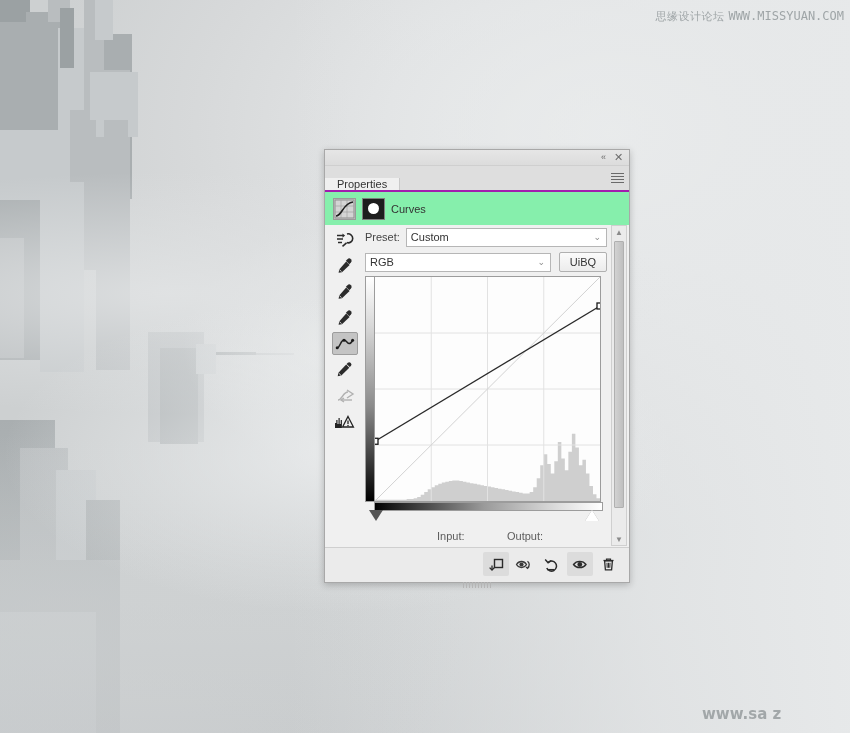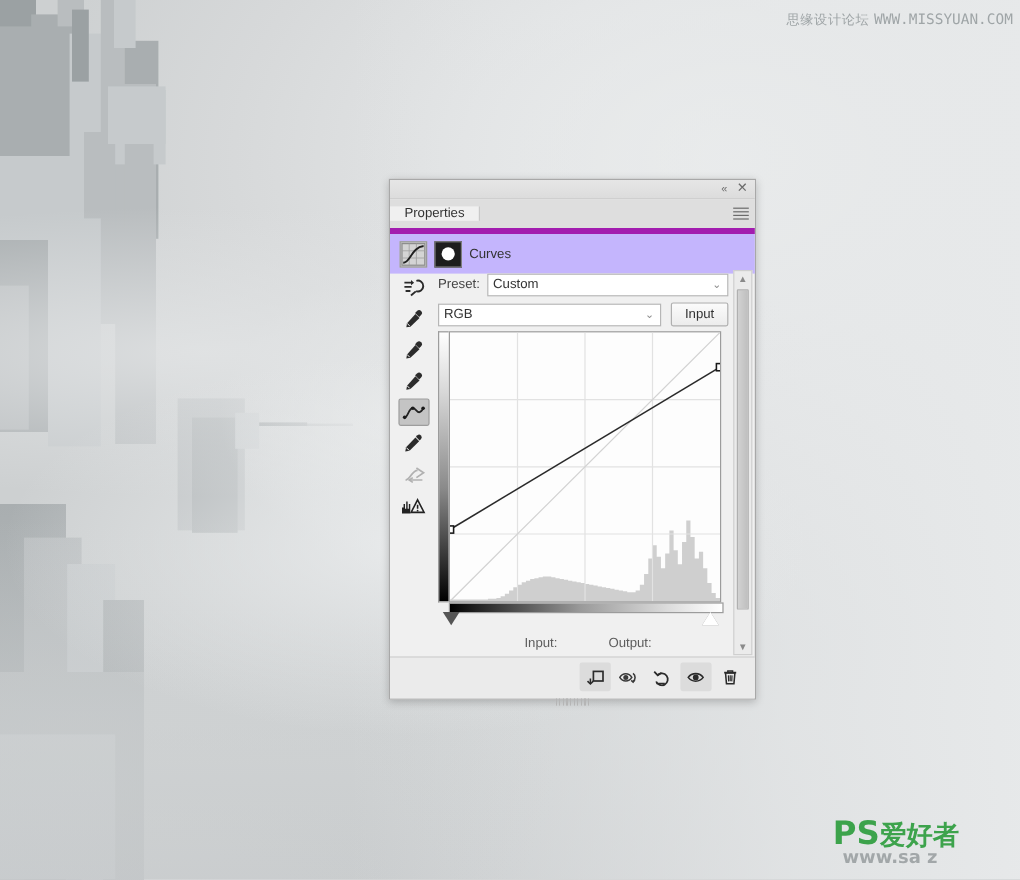--- a/index.html
+++ b/index.html
@@ -78,34 +78,34 @@
   .titlebar{
     height:15px;background:linear-gradient(to bottom,#e6e6e6,#dcdcdc);
     border-bottom:1px solid #cfcfcf;position:relative;
   }
   .tb-btn{position:absolute;top:1px;width:13px;height:13px;cursor:pointer;
     color:#6c6c6c;font-size:10px;line-height:13px;text-align:center;}
   .tb-collapse{right:20px;letter-spacing:-2px;font-size:9px;}
   .tb-close{right:4px;font-size:11px;}
 
   .tabrow{
-    height:24px;background:#dedede;border-bottom:5px solid #a21caf;
-    position:relative;display:flex;align-items:center;
+    height:24px;background:#dedede;border-bottom:2px solid #a21caf;
+    position:relative;display:flex;align-items:flex-end;
   }
   .tab{
     padding:0 12px;display:flex;align-items:center;font-size:11px;color:#333;
     background:#f0f0f0;border-right:1px solid #c9c9c9;cursor:pointer;
   }
   .menu-btn{
     position:absolute;right:5px;top:5px;width:13px;height:13px;cursor:pointer;
     display:flex;flex-direction:column;justify-content:center;gap:2px;
   }
   .menu-btn i{display:block;height:1px;background:#6a6a6a;}
 
-  .adjhdr{height:33px;display:flex;align-items:center;padding-left:8px;gap:6px;background:#c4b5fd;}
+  .adjhdr{height:33px;display:flex;align-items:center;padding-left:8px;gap:6px;background:#86efac;}
   .th-curve{
     width:21px;height:20px;background:#c9c9c9;border:1px solid #9a9a9a;
     position:relative;overflow:hidden;
   }
   .th-curve svg{position:absolute;left:0;top:0;}
   .th-mask{
     width:21px;height:20px;background:#1d1d1d;border:1px solid #7d7d7d;
     display:flex;align-items:center;justify-content:center;
   }
   .th-mask .dot{width:11px;height:11px;border-radius:50%;background:#fff;}
@@ -248,23 +248,20 @@
   <div class="haze-mid"></div>
   <div class="haze-rt"></div>
   <div class="fog"></div>
 </div>
 
 <div class="wm-top">
   <span>思缘设计论坛</span>
   <span class="en">WWW.MISSYUAN.COM</span>
 </div>
 <div class="wm-bot">
-  <div class="wm-green">
-    <span>PS</span><span class="cn">爱好者</span>
-  </div>
   <div class="wm-grey">www.sa z</div>
 </div>
 
 <div id="panel">
 
   <div class="titlebar">
     <div class="tb-btn tb-collapse">«</div>
     <div class="tb-btn tb-close">✕</div>
   </div>
 
@@ -379,21 +376,21 @@
           <span class="chev">⌄</span>
         </div>
       </div>
 
       <div class="row-ch">
         <div class="ddl ch">
           <span>RGB</span>
           <span class="chev">⌄</span>
         </div>
         <div class="autobtn">
-          <span>Input</span>
+          <span>UiBQ</span>
         </div>
       </div>
 
       <div class="graphwrap">
         <div class="vgrad"></div>
 
         <div class="graph">
           <svg id="curve-svg" width="225" height="224" viewBox="0 0 225 224">
             <g id="histogram-group">
                 <path d="M0,224 L0.00,222.63 L3.52,222.63 L3.52,222.63 L7.03,222.63 L7.03,222.63 L10.55,222.63 L10.55,222.63 L14.06,222.63 L14.06,222.63 L17.58,222.63 L17.58,222.63 L21.09,222.63 L21.09,222.63 L24.61,222.63 L24.61,222.63 L28.13,222.63 L28.13,222.63 L31.64,222.63 L31.64,221.94 L35.16,221.94 L35.16,221.94 L38.67,221.94 L38.67,221.26 L42.19,221.26 L42.19,219.89 L45.70,219.89 L45.70,217.83 L49.22,217.83 L49.22,215.09 L52.73,215.09 L52.73,212.34 L56.25,212.34 L56.25,210.29 L59.77,210.29 L59.77,208.23 L63.28,208.23 L63.28,206.86 L66.80,206.86 L66.80,205.49 L70.31,205.49 L70.31,204.80 L73.83,204.80 L73.83,204.11 L77.34,204.11 L77.34,203.43 L80.86,203.43 L80.86,203.43 L84.38,203.43 L84.38,204.11 L87.89,204.11 L87.89,204.80 L91.41,204.80 L91.41,205.49 L94.92,205.49 L94.92,206.17 L98.44,206.17 L98.44,206.86 L101.95,206.86 L101.95,207.54 L105.47,207.54 L105.47,208.23 L108.98,208.23 L108.98,208.91 L112.50,208.91 L112.50,209.60 L116.02,209.60 L116.02,210.29 L119.53,210.29 L119.53,210.97 L123.05,210.97 L123.05,211.66 L126.56,211.66 L126.56,212.34 L130.08,212.34 L130.08,213.03 L133.59,213.03 L133.59,213.71 L137.11,213.71 L137.11,214.40 L140.63,214.40 L140.63,215.09 L144.14,215.09 L144.14,215.77 L147.66,215.77 L147.66,216.46 L151.17,216.46 L151.17,216.46 L154.69,216.46 L154.69,215.09 L158.20,215.09 L158.20,210.29 L161.72,210.29 L161.72,201.37 L165.23,201.37 L165.23,188.34 L168.75,188.34 L168.75,177.37 L172.27,177.37 L172.27,186.97 L175.78,186.97 L175.78,196.57 L179.30,196.57 L179.30,184.23 L182.81,184.23 L182.81,165.03 L186.33,165.03 L186.33,181.49 L189.84,181.49 L189.84,193.14 L193.36,193.14 L193.36,174.63 L196.88,174.63 L196.88,156.80 L200.39,156.80 L200.39,170.51 L203.91,170.51 L203.91,188.34 L207.42,188.34 L207.42,182.86 L210.94,182.86 L210.94,196.57 L214.45,196.57 L214.45,208.91 L217.97,208.91 L217.97,217.14 L221.48,217.14 L221.48,221.26 L225.00,221.26 L225,224 Z" fill="#cfcfcf" stroke="none"></path>

